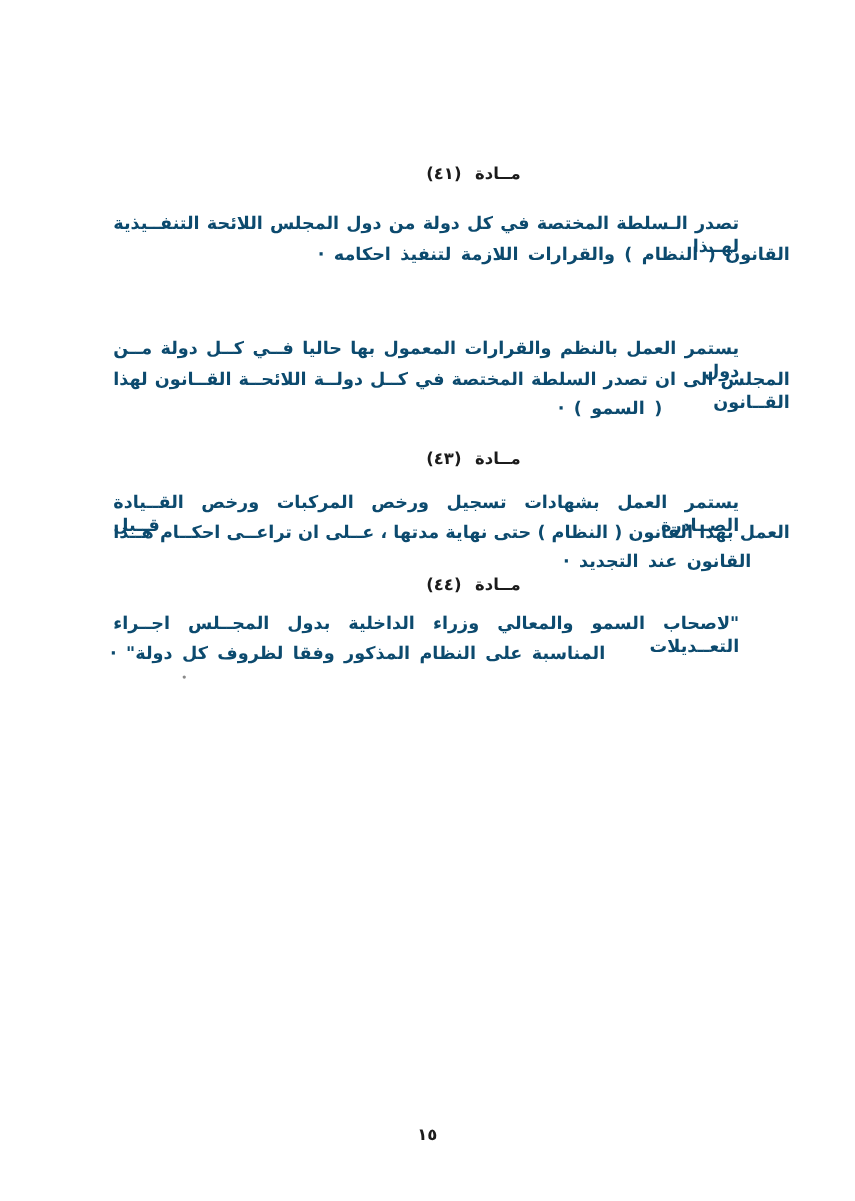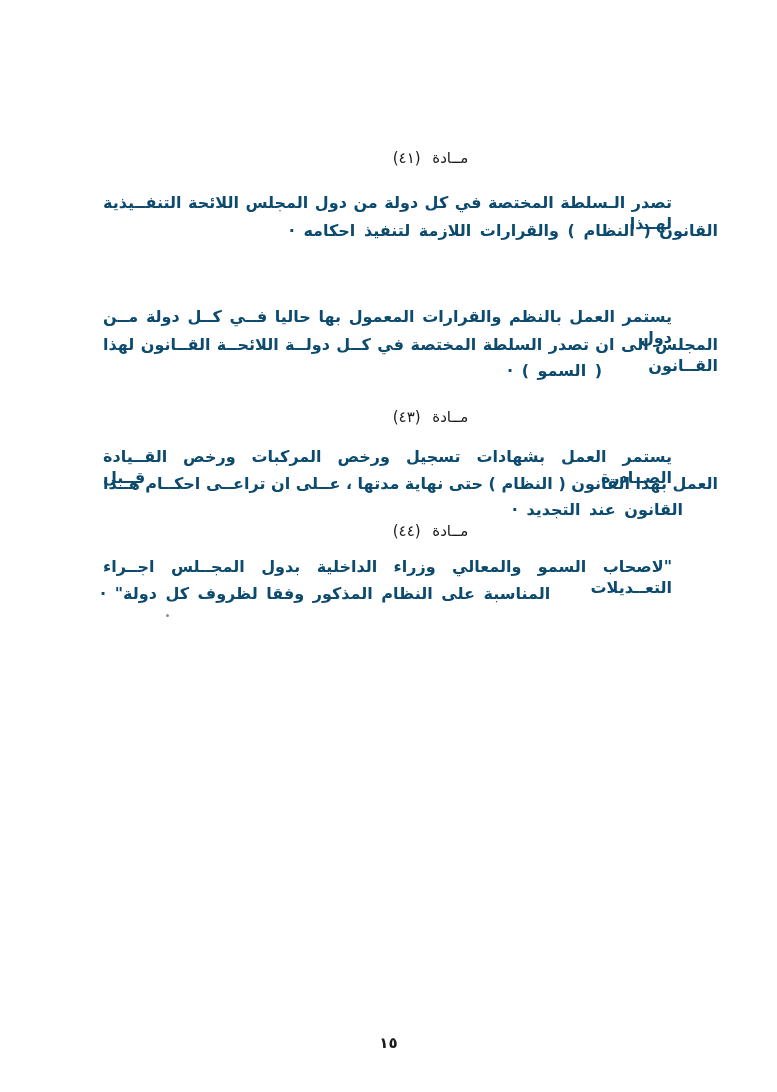--- a/index.html
+++ b/index.html
@@ -17,21 +17,21 @@
     color: #1b1b1b;
   }
   .heading {
     position: absolute;
     left: 0;
     right: 0;
     padding-left: 84px;         
     text-align: center;
     direction: rtl;
     font-size: 15px;
-    font-weight: normal;
+    font-weight: bold;
     word-spacing: 7px;
     margin: 0;
     white-space: nowrap;
     letter-spacing: 0;
   }
   .line {
     position: absolute;
     direction: rtl;
     unicode-bidi: embed;
     font-size: 16px;
@@ -62,21 +62,21 @@
     position: absolute;
     left: 0;
     right: 0;
     top: 1022px;
     padding-right: 0;
     text-align: center;
     direction: rtl;
     font-size: 15px;
     font-weight: bold;
     letter-spacing: 2px;
-    margin: 12px;
+    margin: 0;
   }
   .speck {
     position: absolute;
     width: 3px;
     height: 3px;
     border-radius: 50%;
     background: #8a8a8a;
   }
 </style>
 </head>

